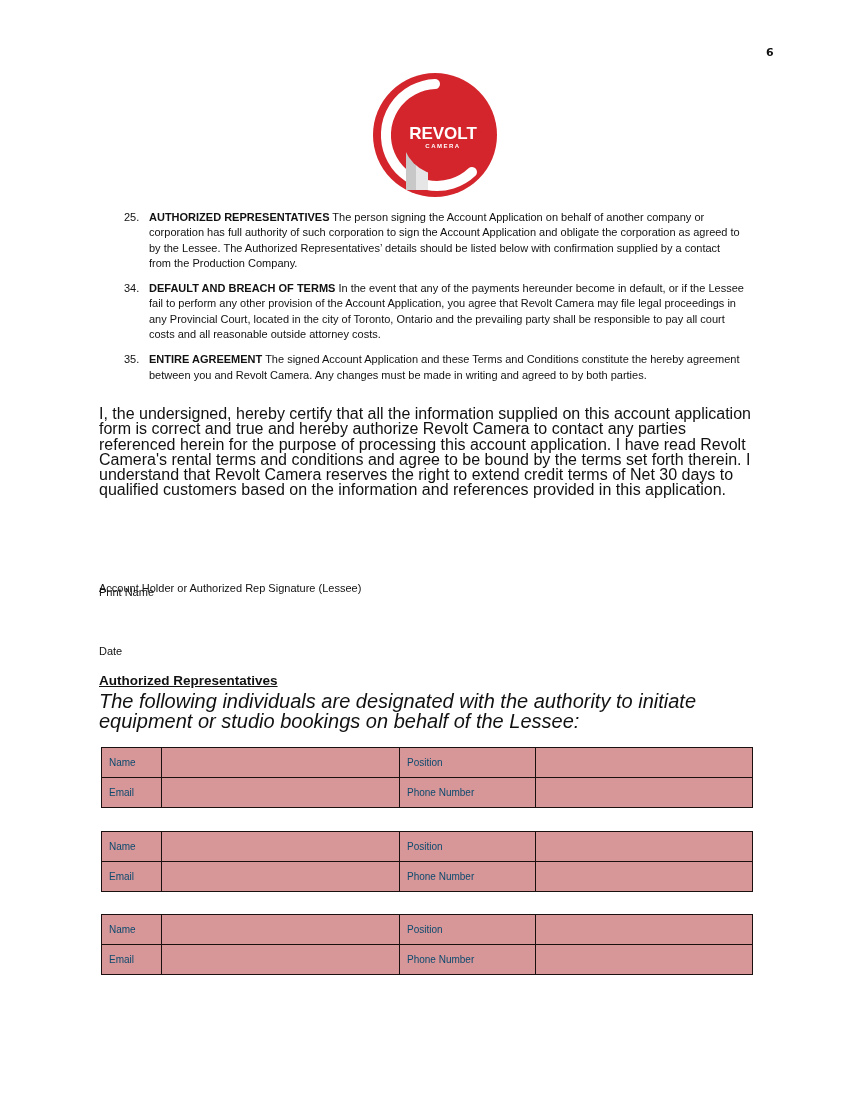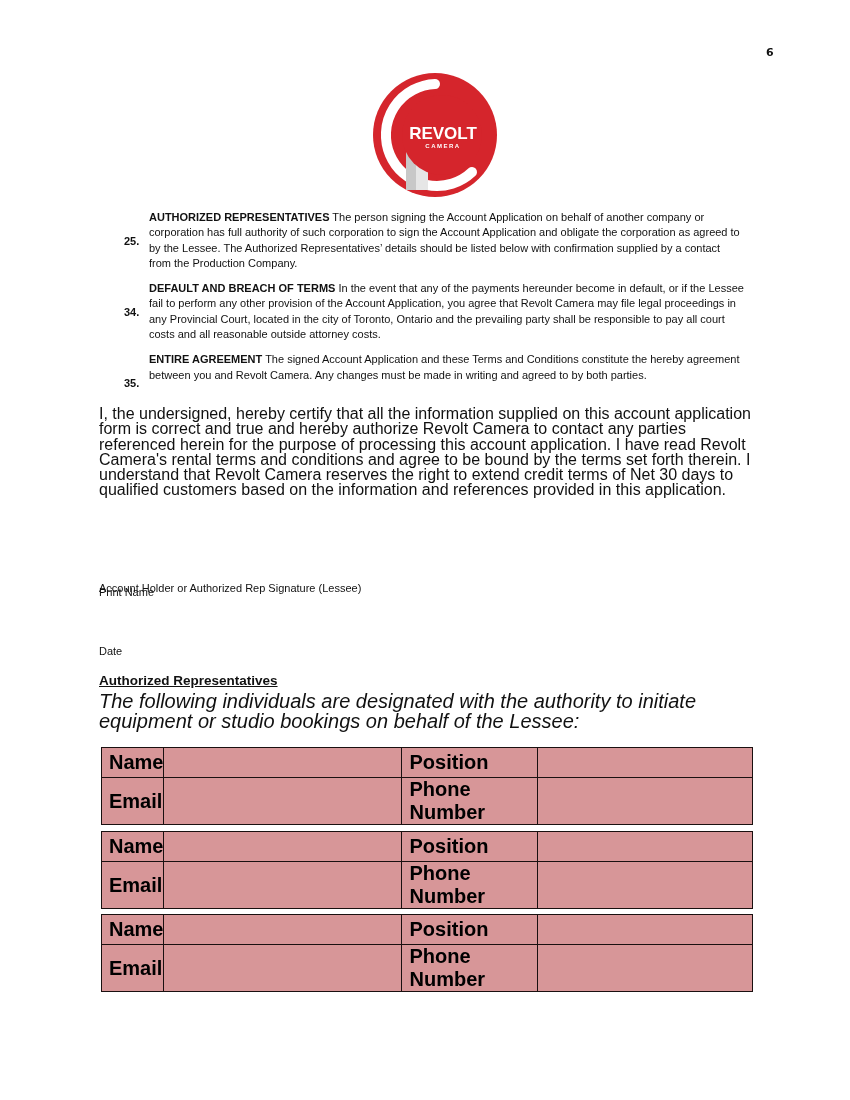--- a/index.html
+++ b/index.html
@@ -3,29 +3,29 @@
 <meta charset="utf-8">
 <style>
   html, body { margin:0; padding:0; background:#ffffff; }
   body { width:850px; height:1100px; position:relative; overflow:hidden;
          font-family:"Liberation Sans", sans-serif; color:#111; }
   .page-number { position:absolute; top:46px; left:766px; font-size:11px; font-weight:bold;
                  font-family:"DejaVu Sans", sans-serif; }
   .logo { position:absolute; left:372px; top:72px; width:126px; height:126px; }
   .terms { position:absolute; left:124px; top:210px; width:620px; font-size:11px; line-height:15.3px; }
   .term { display:flex; margin-bottom:10px; }
-  .term-num { width:25px; flex:none; font-weight:bold;margin-top:24px; }
+  .term-num { width:25px; flex:none; font-weight:normal; }
   .term-body { flex:1; }
   .term-title { font-weight:bold; }
   .certify { position:absolute; left:99px; top:406px; width:655px; font-size:16px; line-height:15.3px; }
   .sig-label { position:absolute; left:99px; font-size:11px; }
   .auth-heading { position:absolute; left:99px; top:673px; font-size:13.5px; font-weight:bold; text-decoration:underline; }
   .auth-desc { position:absolute; left:99px; top:691px; width:640px; font-size:20px; font-style:italic; line-height:20px; }
   table.rep { position:absolute; left:101px; width:652px; border-collapse:collapse; background:#d79698; }
-  table.rep td { border:1.5px solid #1a1010; height:29px; padding:0 0 0 7px; font-size:20px; color:#000000;font-weight:bold; }
+  table.rep td { border:1.5px solid #1a1010; height:29px; padding:0 0 0 7px; font-size:10px; color:#0c4a6e; }
   table.rep td.c1 { width:52px; }
   table.rep td.c2 { width:230px; }
   table.rep td.c3 { width:128px; }
 </style>
 </head>
 <body>
 
 <div class="page-number">6</div>
 
 <div class="logo">

